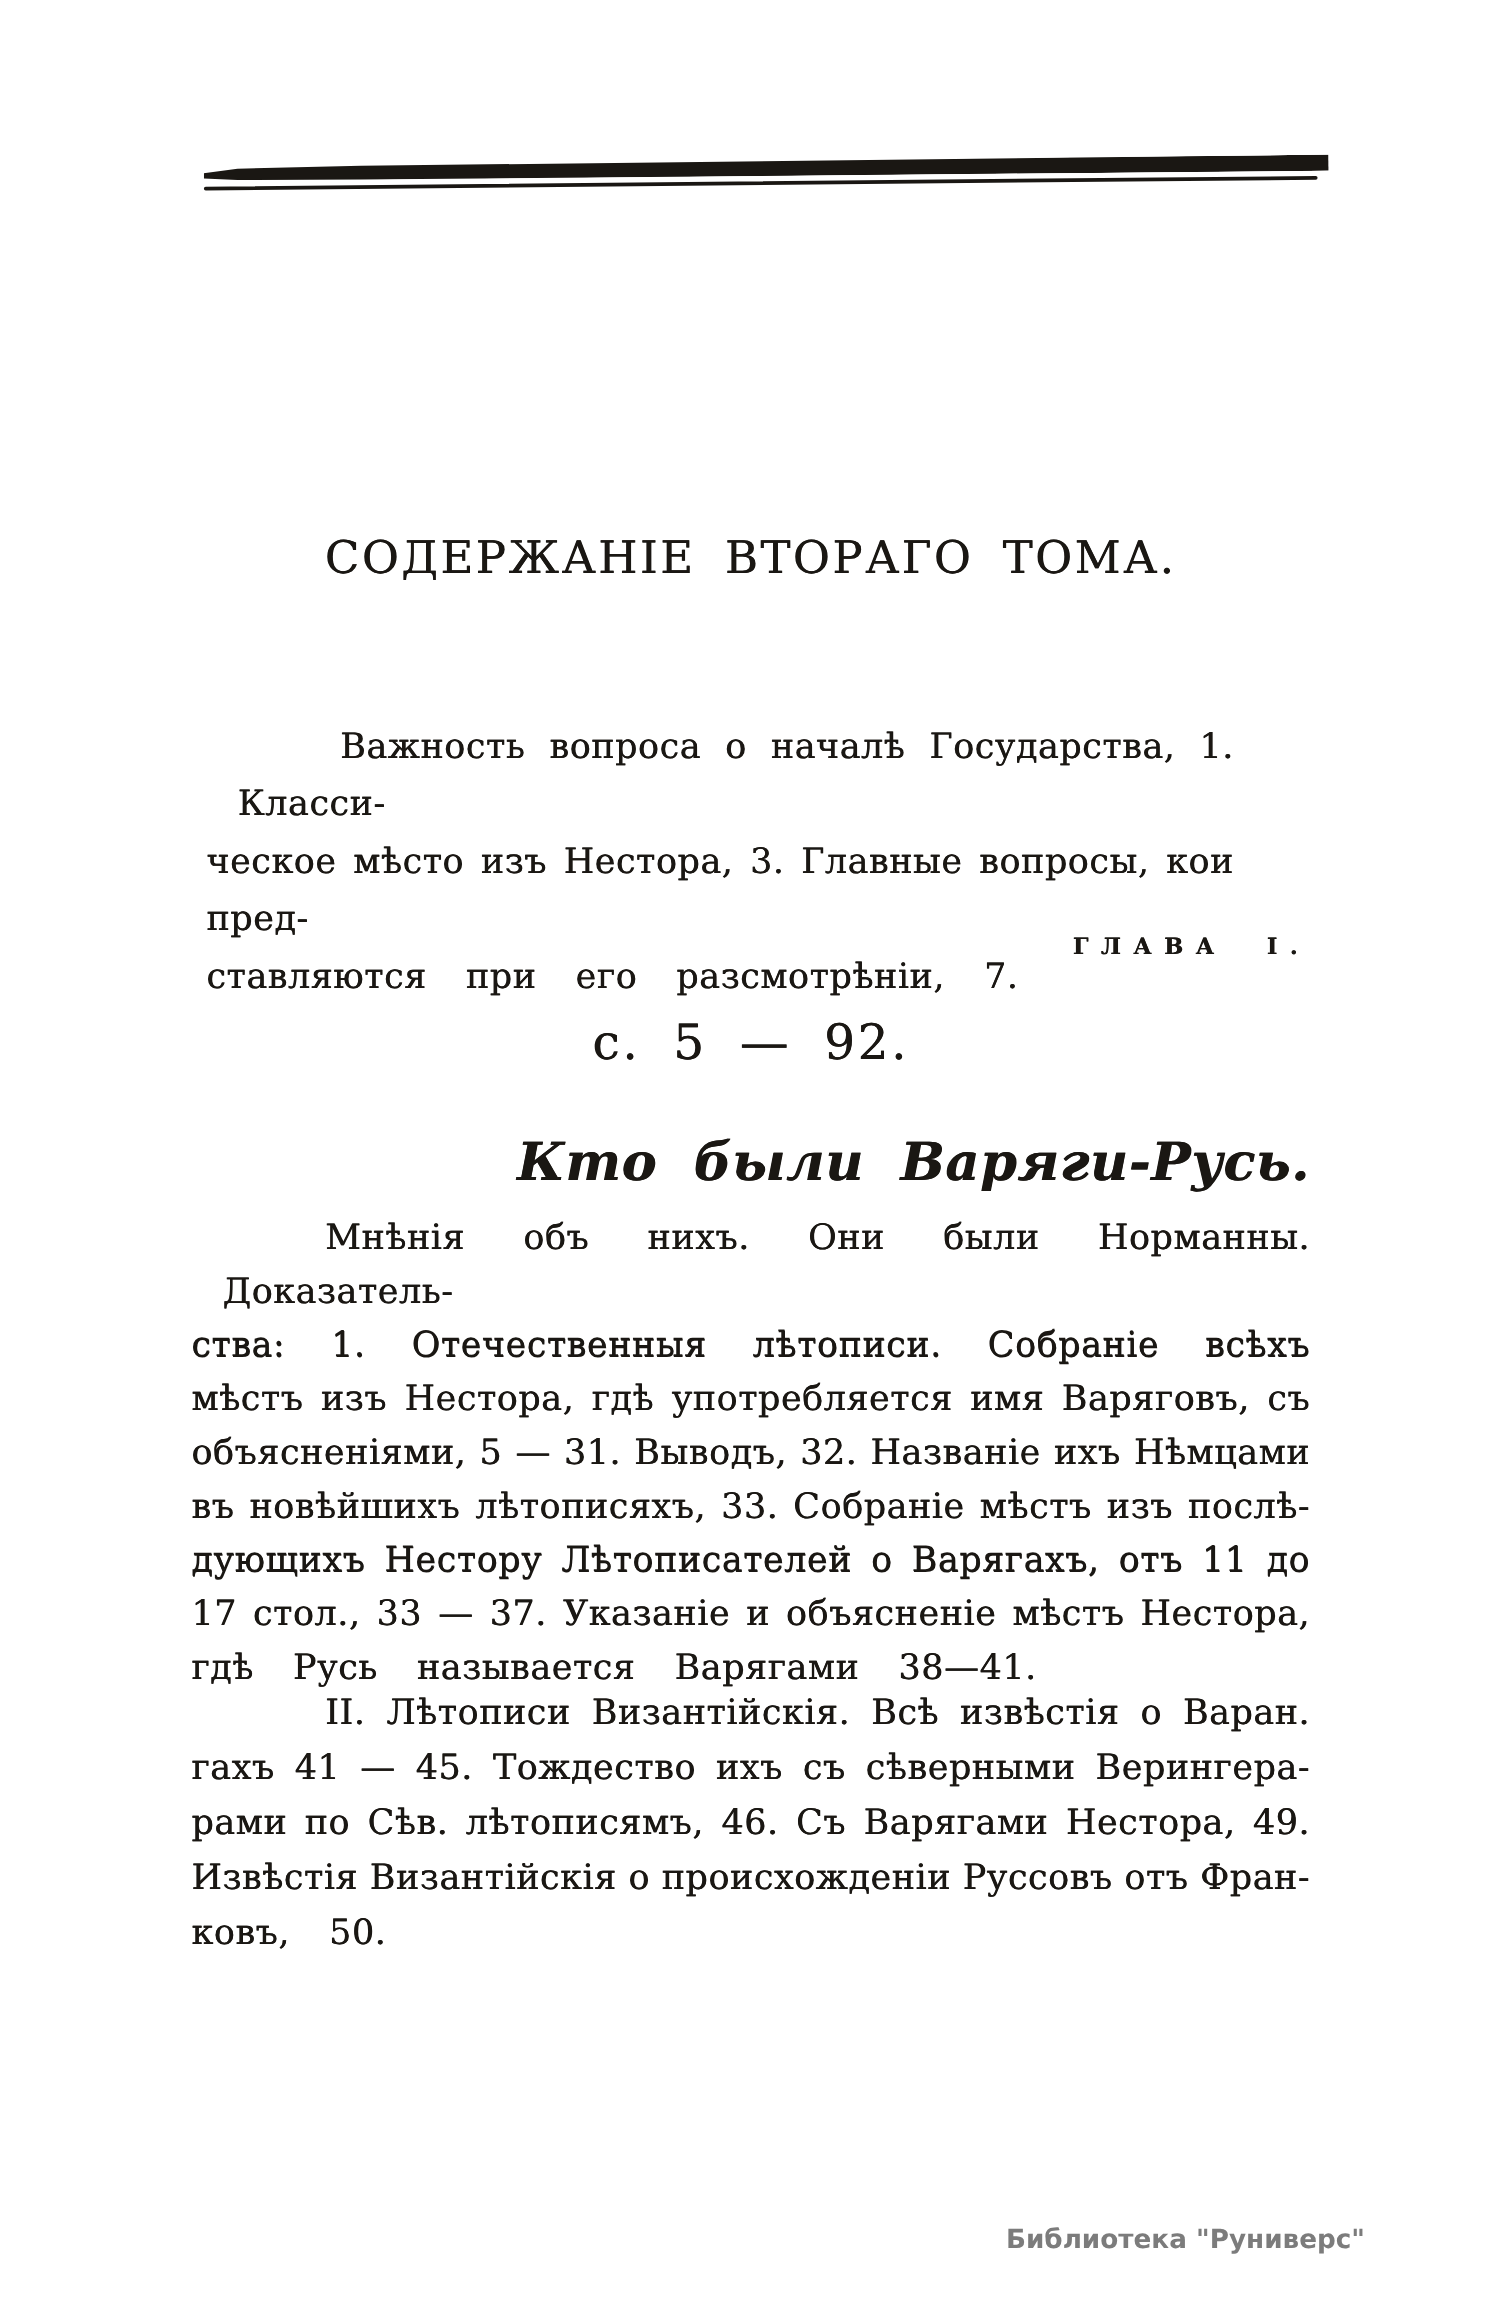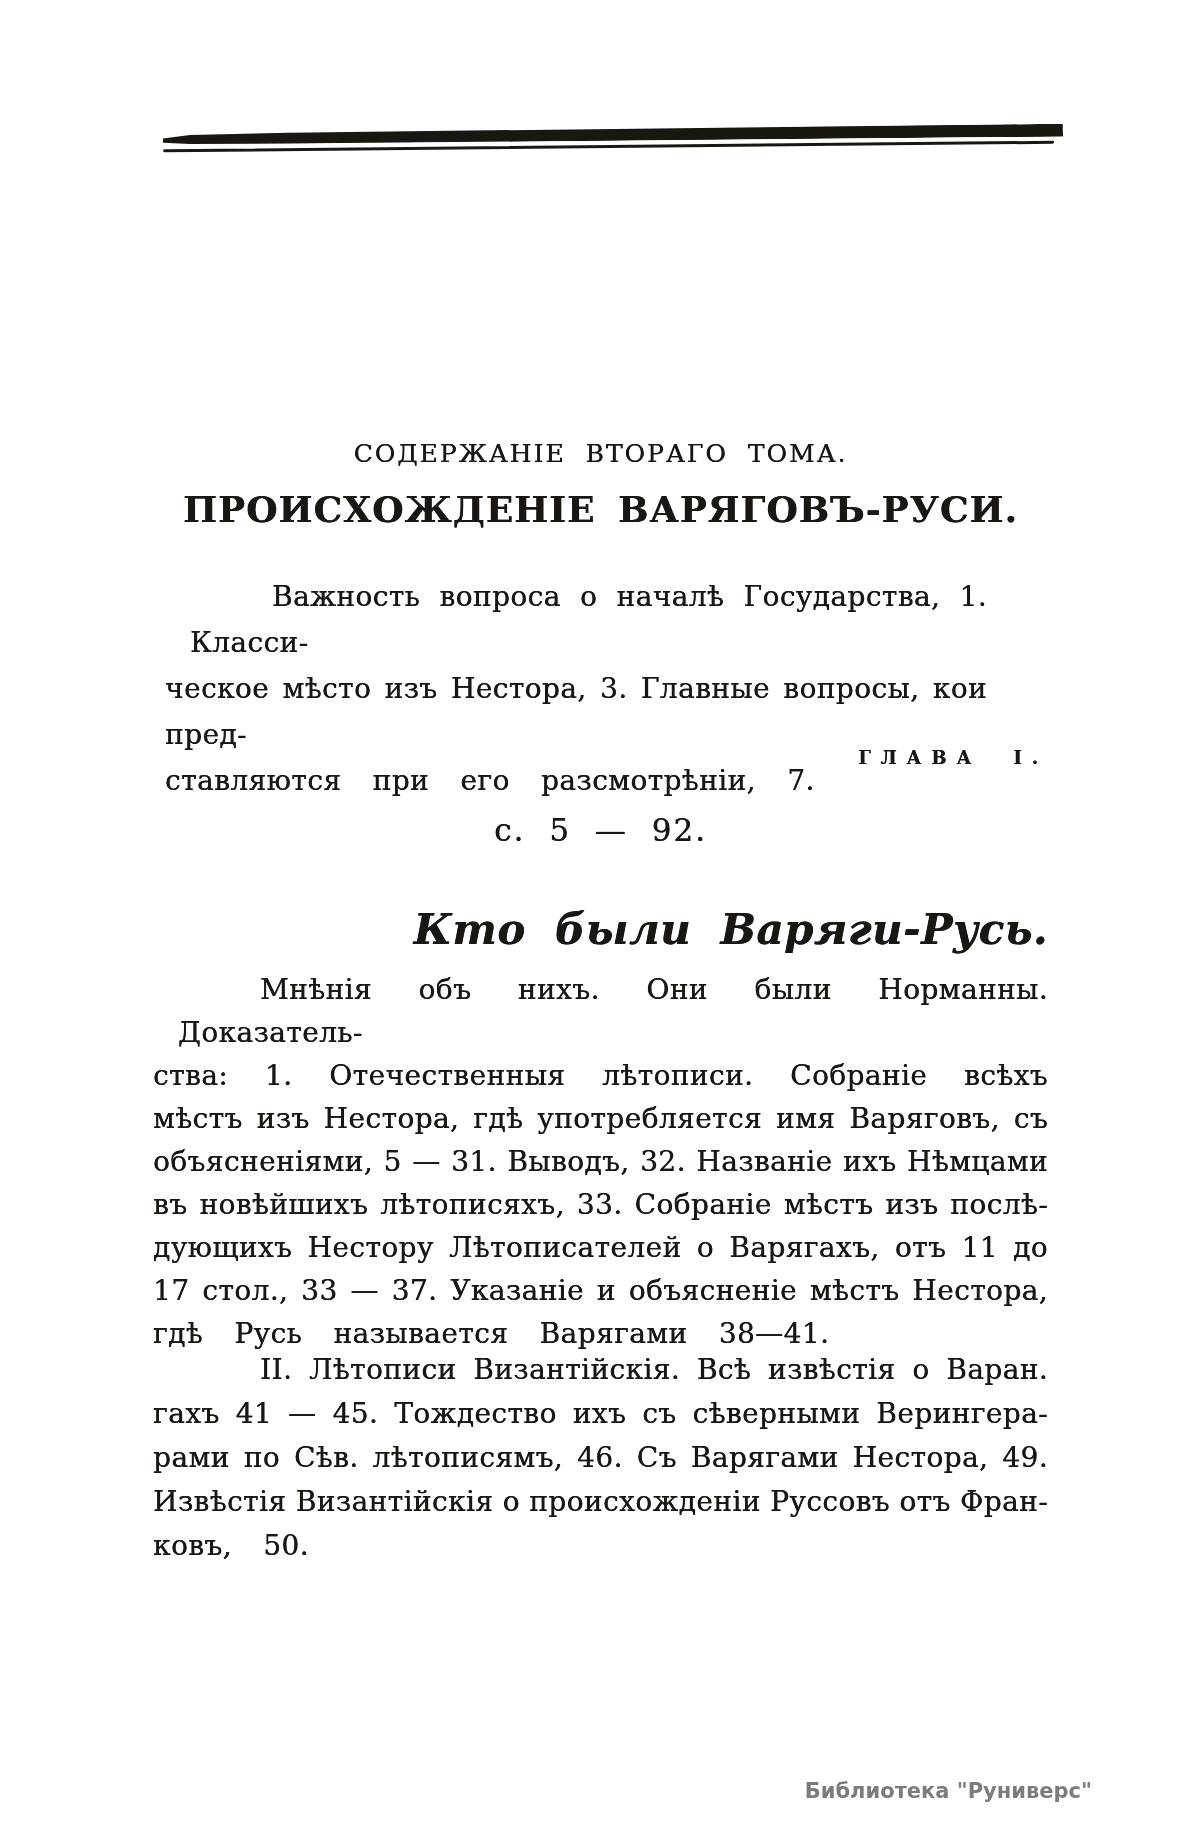--- a/index.html
+++ b/index.html
@@ -35,21 +35,21 @@
     height:3px;
     background:var(--ink);
     margin-top:4px;
     width:99%;
     border-radius:2px;
   }
 
   .vol-title{
     position:absolute; left:153px; width:895px; top:426px;
     text-align:center; white-space:nowrap;
-    font-size:25px; letter-spacing:2px; word-spacing:10px;margin-top:13px;
+    font-size:36px; letter-spacing:2px; word-spacing:10px;
   }
   .sec-title{
     position:absolute; left:153px; width:895px; top:488px;
     text-align:center; white-space:nowrap;
     font-size:36px; font-weight:bold; letter-spacing:1px; word-spacing:9px;
   }
 
   .para{
     position:absolute; left:153px; width:895px;
     font-size:28px; line-height:43px; letter-spacing:0.4px;
@@ -65,21 +65,21 @@
   .em{ }
 
   .chap-head{
     position:absolute; left:153px; width:895px; top:747px;
     text-align:right; white-space:nowrap;
     font-size:18px; font-weight:bold; letter-spacing:10px; word-spacing:16px;
   }
   .chap-pages{
     position:absolute; left:153px; width:895px; top:812px;
     text-align:center; white-space:nowrap;
-    font-size:31px; letter-spacing:2px; word-spacing:12px;
+    font-size:39px; letter-spacing:2px; word-spacing:12px;
   }
   .chap-sub{
     position:absolute; left:153px; width:895px; top:905px;
     text-align:right; white-space:nowrap;
     font-size:42px; font-weight:bold; font-style:italic;
     letter-spacing:0.5px; word-spacing:14px;
   }
 
   .watermark{
     position:absolute; top:1779px; right:108px;
@@ -94,21 +94,20 @@
 
 <div class="page">
 
   <div class="top-rule">
     <div class="rule-band"></div>
     <div class="rule-line"></div>
   </div>
 
   <div class="content-text vol-title">СОДЕРЖАНІЕ ВТОРАГО ТОМА.</div>
 
-  <div class="content-text sec-title">ПРОИСХОЖДЕНІЕ ВАРЯГОВЪ-РУСИ.</div>
 
   <div class="content-text para intro">
       <div class="tline indent"><span class="rm">Важность вопроса о началѣ Государства, 1. Класси-</span></div>
       <div class="tline"><span class="rm">ческое мѣсто изъ Нестора, 3. Главные вопросы, кои пред-</span></div>
       <div class="tline left"><span class="rm">ставляются при его разсмотрѣніи, 7.</span></div>
     </div>
 
   <div class="content-text chap-head">ГЛАВА I.</div>
 
   <div class="content-text chap-pages">с. 5 — 92.</div>

